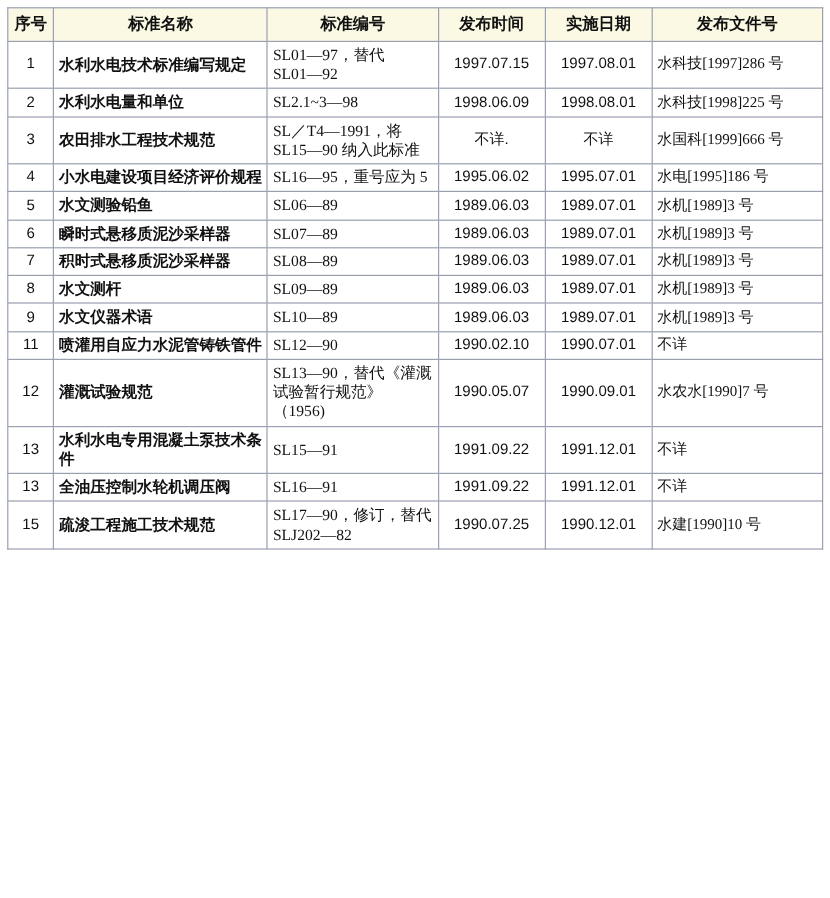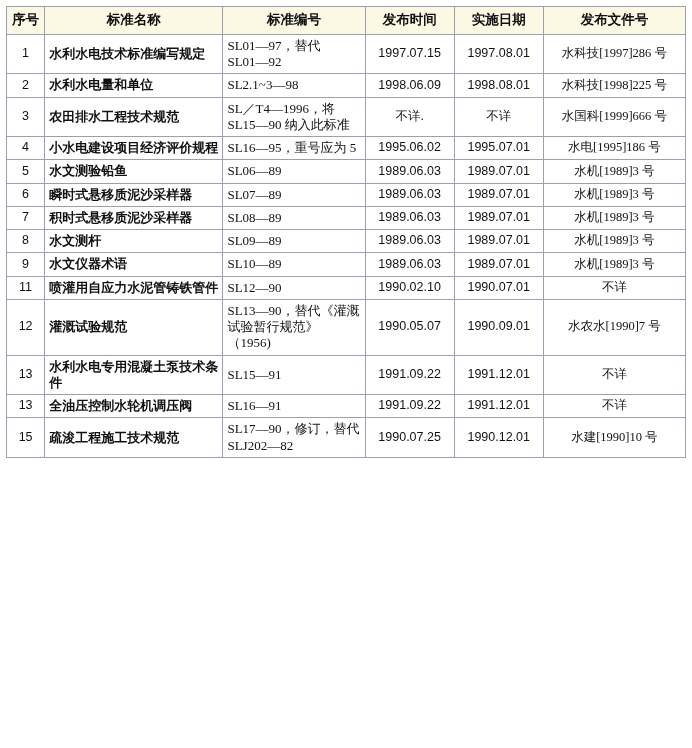--- a/index.html
+++ b/index.html
@@ -62,21 +62,21 @@
     text-align: left;
     font-family: "Liberation Serif", serif;
   }
   td.col-pub,
   td.col-impl {
     text-align: center;
     font-family: "Liberation Sans", sans-serif;
     font-size: 12.5px;
   }
   td.col-doc {
-    text-align: center;
+    text-align: left;
     font-size: 12.5px;
   }
   .cell-multiline {
     white-space: pre-line;
   }
 </style>
 </head>
 <body>
 
 <div class="table-wrap">
@@ -113,21 +113,21 @@
         <td class="col-no">2</td>
         <td class="col-name">水利水电量和单位</td>
         <td class="col-code cell-multiline">SL2.1~3—98</td>
         <td class="col-pub">1998.06.09</td>
         <td class="col-impl">1998.08.01</td>
         <td class="col-doc">水科技[1998]225 号</td>
       </tr>
       <tr>
         <td class="col-no">3</td>
         <td class="col-name">农田排水工程技术规范</td>
-        <td class="col-code cell-multiline">SL／T4—1996，将 SL15—90 纳入此标准</td>
+        <td class="col-code cell-multiline">SL／T4—1991，将 SL15—90 纳入此标准</td>
         <td class="col-pub">不详.</td>
         <td class="col-impl">不详</td>
         <td class="col-doc">水国科[1999]666 号</td>
       </tr>
       <tr>
         <td class="col-no">4</td>
         <td class="col-name">小水电建设项目经济评价规程</td>
         <td class="col-code cell-multiline">SL16—95，重号应为 5</td>
         <td class="col-pub">1995.06.02</td>
         <td class="col-impl">1995.07.01</td>

